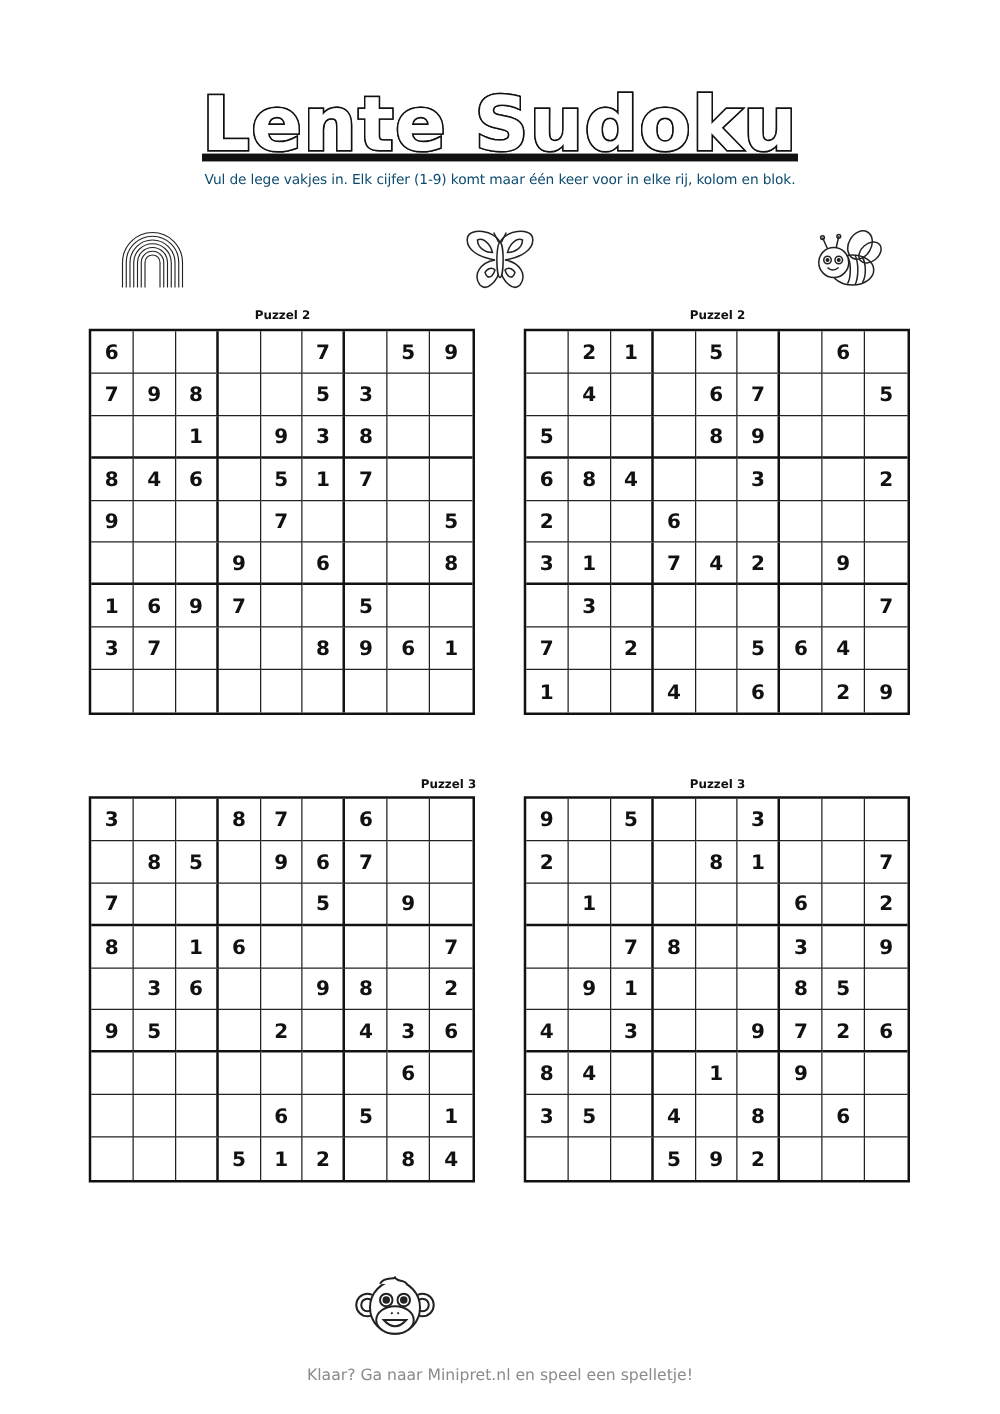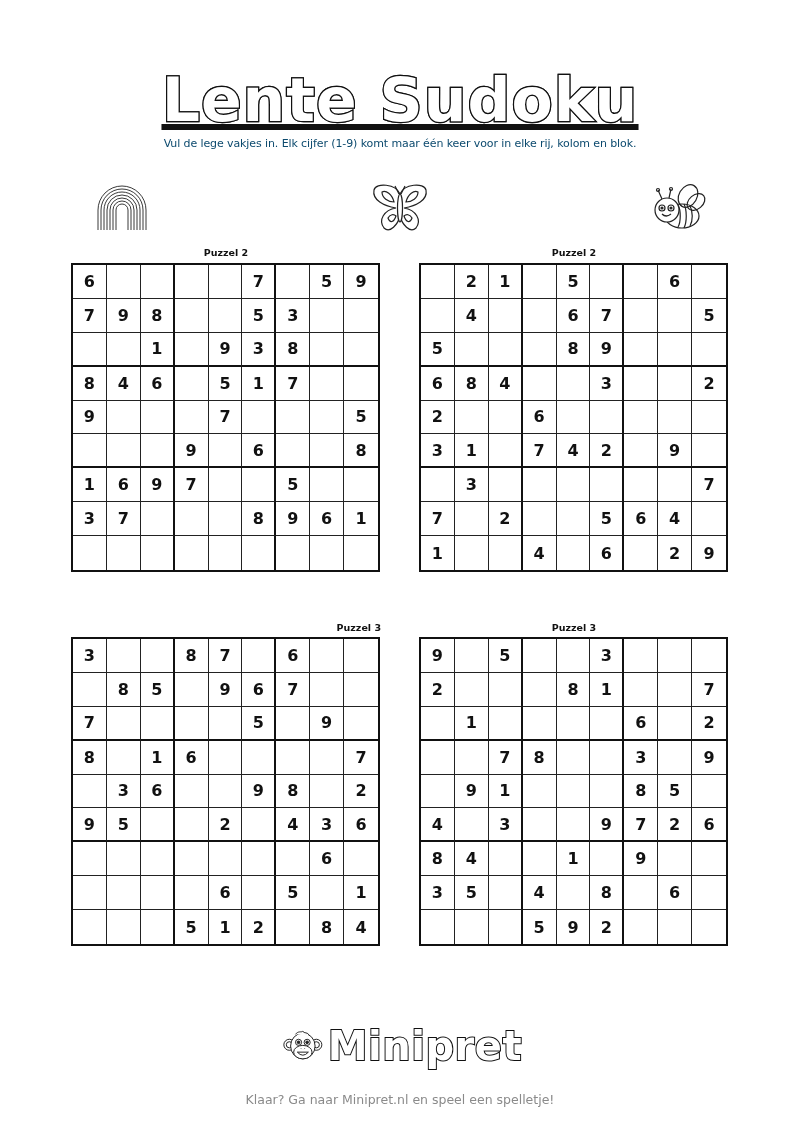--- a/index.html
+++ b/index.html
@@ -512,16 +512,15 @@
     <ellipse cx="34" cy="28" rx="20" ry="21"></ellipse>
     <path d="M22 9 C26 3 32 6 34 4 C36 8 42 5 44 10"></path>
     <ellipse cx="34" cy="38" rx="15" ry="11"></ellipse>
     <circle cx="27" cy="22" r="5"></circle>
     <circle cx="41" cy="22" r="5"></circle>
     <circle cx="27" cy="22" r="2.2" fill="#222"></circle>
     <circle cx="41" cy="22" r="2.2" fill="#222"></circle>
     <path d="M25 38 Q34 48 43 38 Z"></path>
     <path d="M31 32 L32 33 M37 32 L36 33"></path>
   </svg>
-  <span class="logo-text">Minipret</span>
 </div>
 
 <div class="footer">Klaar? Ga naar Minipret.nl en speel een spelletje!</div>
 
 </body></html>

